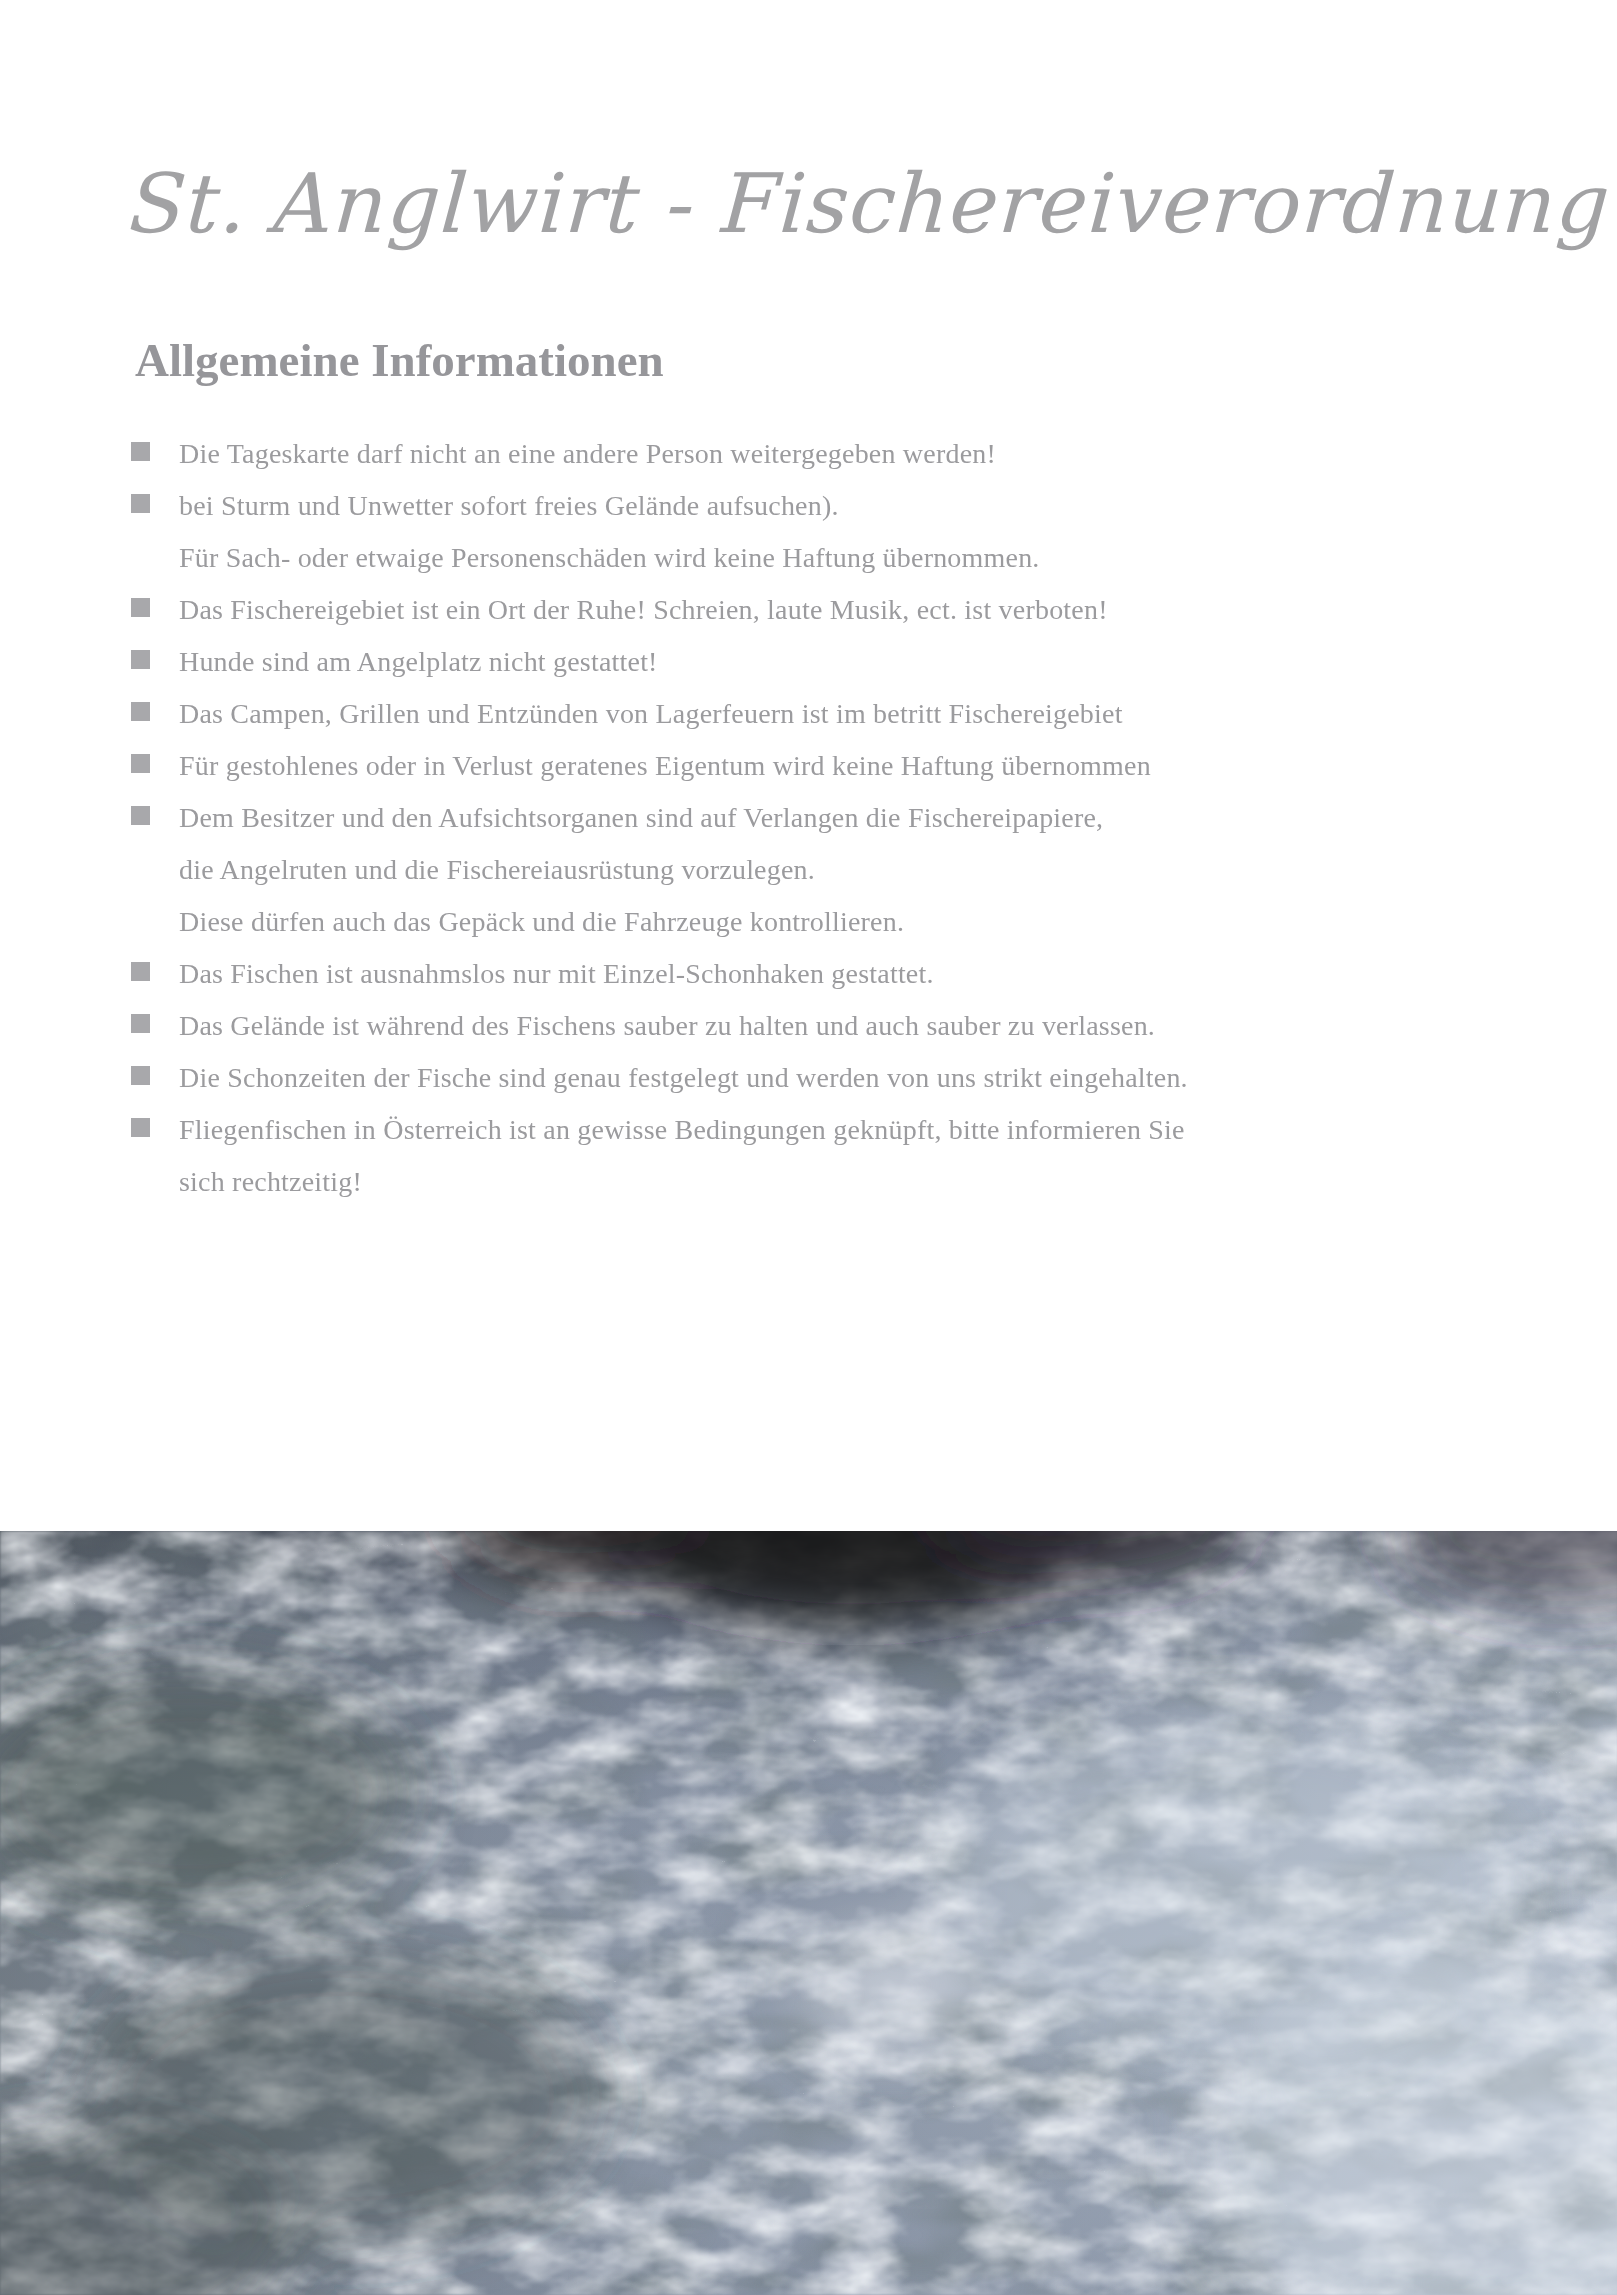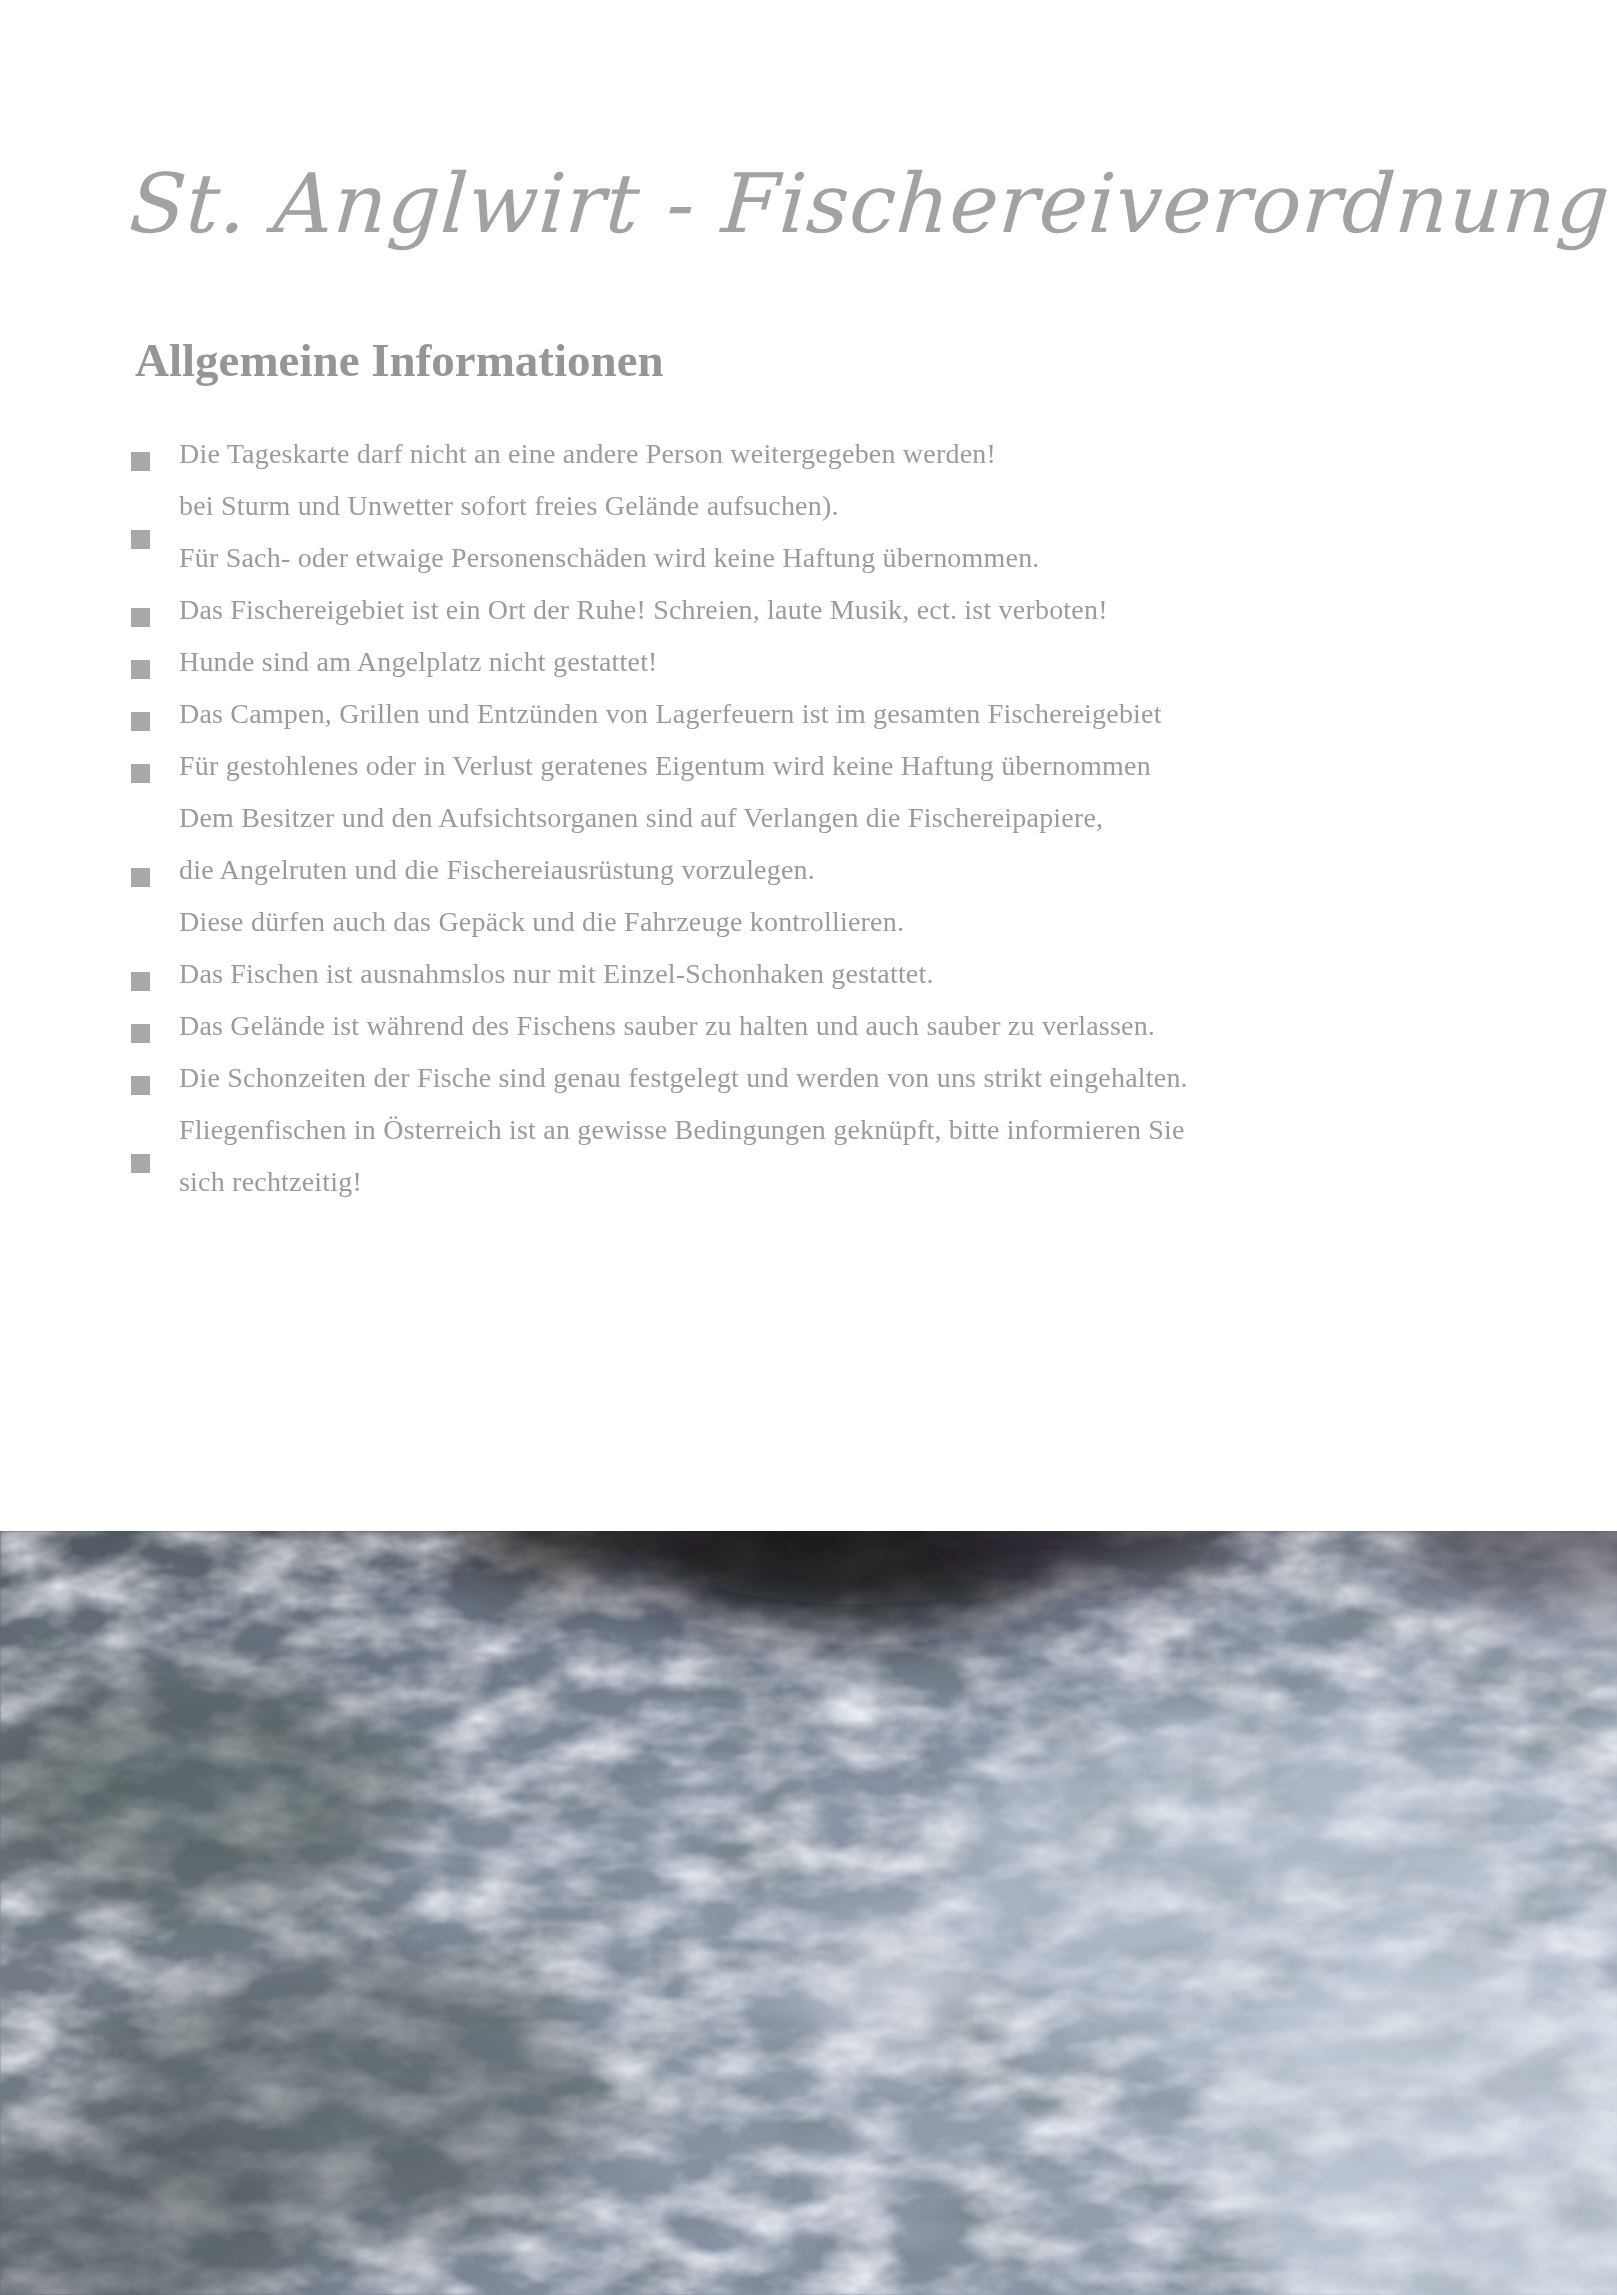--- a/index.html
+++ b/index.html
@@ -44,21 +44,21 @@
     position: absolute;
     left: 131px;
     top: 428px;
     width: 1361px;
     margin: 0;
     padding: 0;
     list-style: none;
   }
   .rule {
     display: flex;
-    align-items: center;
+    align-items: flex-start;
   }
   .sq {
     flex: 0 0 auto;
     width: 19px;
     height: 19px;
     margin-top: 14px;
     margin-right: 29px;
     background: var(--bullet-gray, #a8a8ab);
   }
   .txt { flex: 1 1 auto; }
@@ -110,21 +110,21 @@
     </li>
     <li class="rule">
       <span class="sq"></span>
       <span class="txt">
         <span class="ln">Hunde sind am Angelplatz nicht gestattet!</span>
       </span>
     </li>
     <li class="rule">
       <span class="sq"></span>
       <span class="txt">
-        <span class="ln">Das Campen, Grillen und Entzünden von Lagerfeuern ist im gesamten Fischereigebiet</span>
+        <span class="ln">Das Campen, Grillen und Entzünden von Lagerfeuern ist im betritt Fischereigebiet</span>
       </span>
     </li>
     <li class="rule">
       <span class="sq"></span>
       <span class="txt">
         <span class="ln">Für gestohlenes oder in Verlust geratenes Eigentum wird keine Haftung übernommen</span>
       </span>
     </li>
     <li class="rule">
       <span class="sq"></span>

